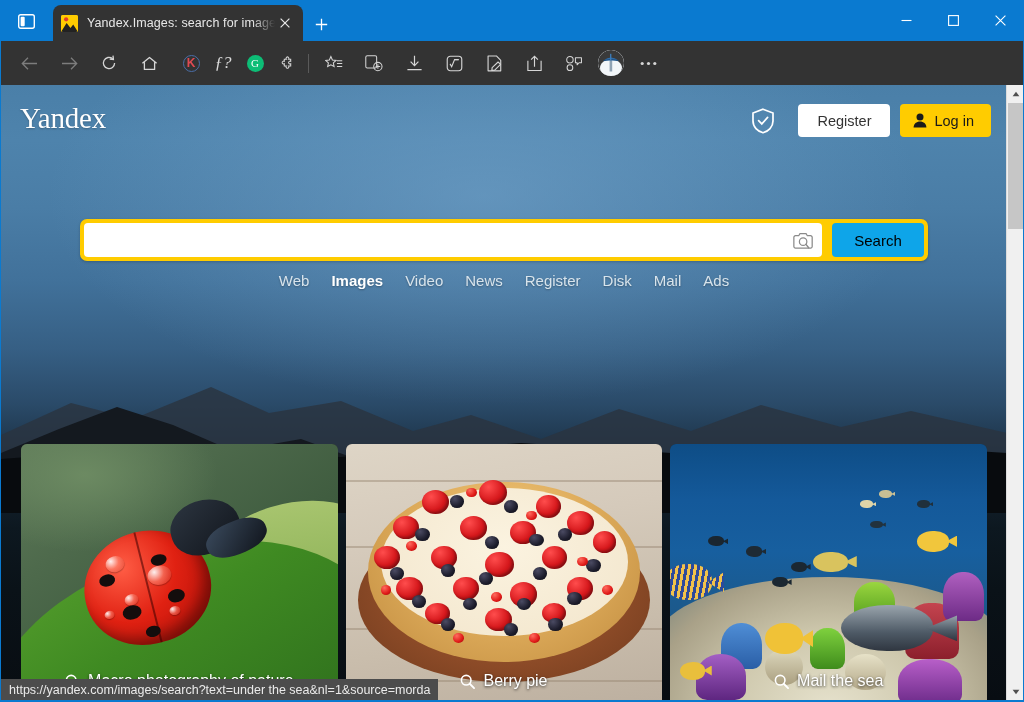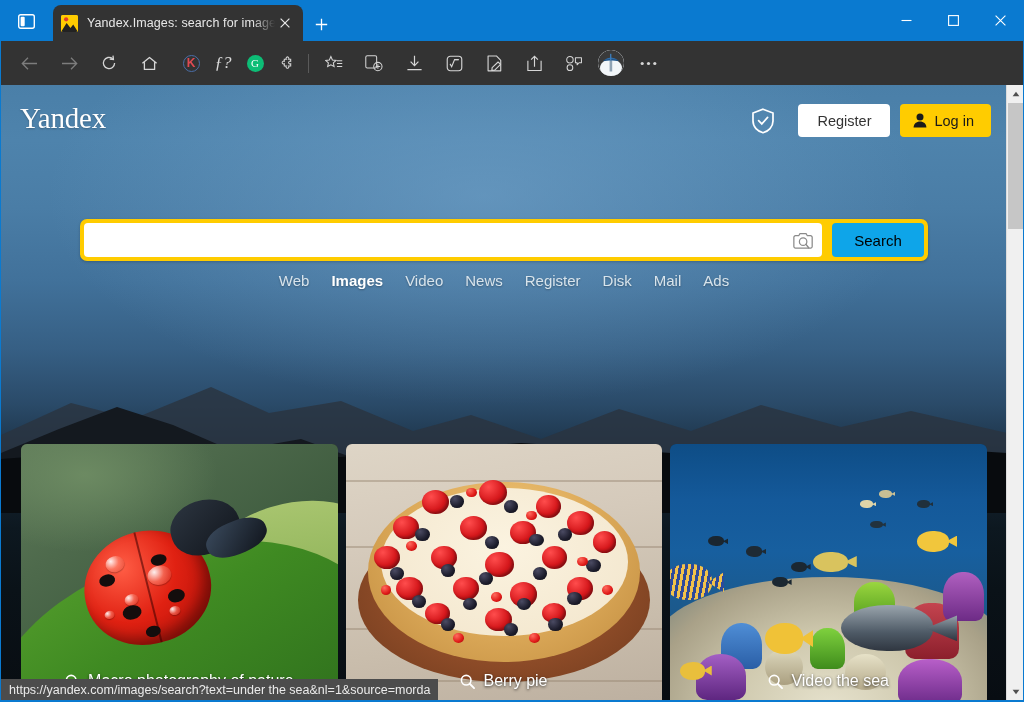--- a/index.html
+++ b/index.html
@@ -632,21 +632,21 @@
           <div class="fish" style="left:78%; top:22%; width:4%; height:3%; background:#20303c;"></div>
           <div class="fish" style="left:63%; top:30%; width:4%; height:3%; background:#22323e;"></div>
         </div>
         <div class="card-caption">
           <span class="mag">
             <svg width="15" height="15" viewBox="0 0 16 16">
               <circle cx="6.6" cy="6.6" r="5.1" fill="none" stroke="#fff" stroke-width="1.7"></circle>
               <path d="M10.4 10.4 L15 15" stroke="#fff" stroke-width="1.9" stroke-linecap="round"></path>
             </svg>
           </span>
-          <span>Video the sea</span>
+          <span>Mail the sea</span>
         </div>
       </div>
     </div>
   </div>
 
   <div class="scrollbar">
     <div class="sb-arrow">
       <svg width="8" height="6" viewBox="0 0 8 6">
           <path d="M4 0.8 L7.4 5.2 L0.6 5.2 Z" fill="#505050"></path>
         </svg>

